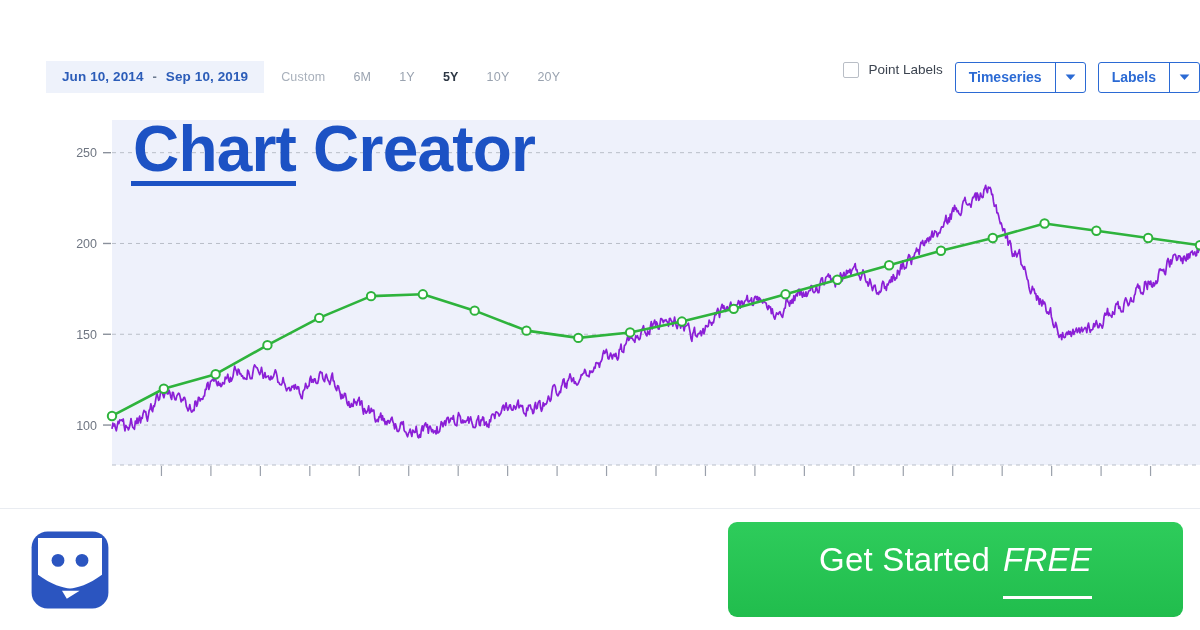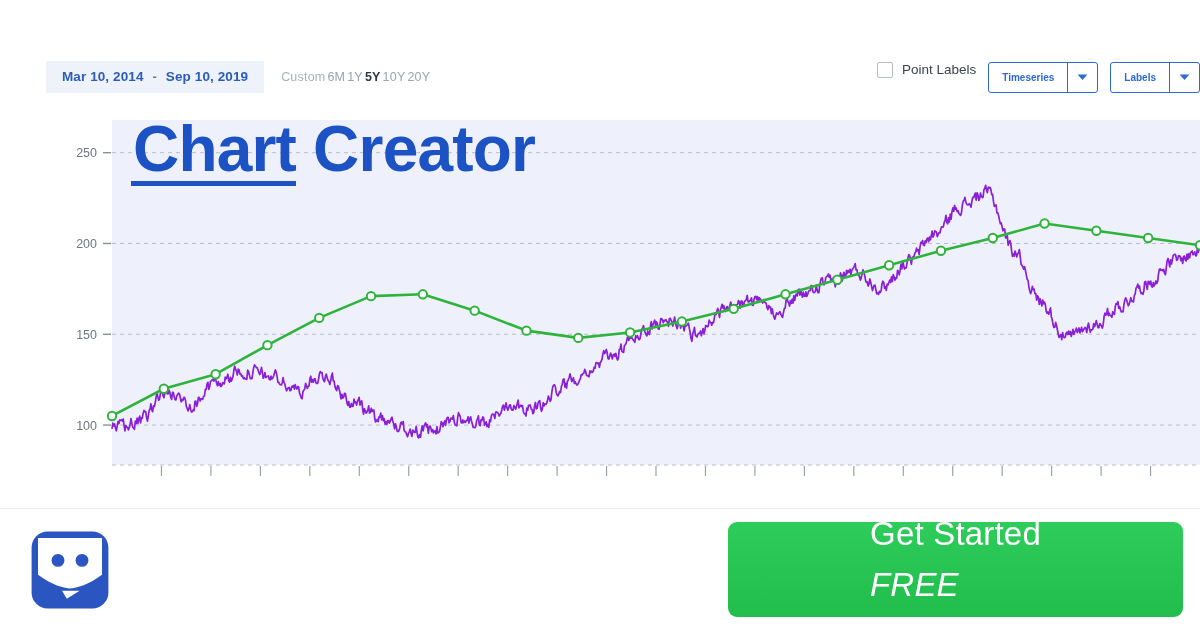--- a/index.html
+++ b/index.html
@@ -31,21 +31,21 @@
     padding: 7px 16px 8px 16px;
     height: 32px;
     margin-left: 2px;
   }
   .range-date {
     color: #2b5cb8; font-size: 13.5px; font-weight: 700;
     letter-spacing: .1px; white-space: nowrap;
   }
   .range-dash { color: #6b7a90; font-size: 13px; font-weight: 700; }
 
-  .presets { display: flex; align-items: center; gap: 2px; margin-left: 17px; }
+  .presets { display: flex; align-items: center; gap: 28px; margin-left: 17px; }
   .preset {
     font-size: 12.5px; color: #9aa3b0; letter-spacing: .2px;
     cursor: pointer; white-space: nowrap;
   }
   .preset.custom { color: #a8b0bb; }
   .preset.active { color: #2d3744; font-weight: 700; }
 
   .tb-right {
     margin-left: auto; display: flex; align-items: flex-start; gap: 12px;
     padding-right: 0px;
@@ -57,21 +57,21 @@
   }
   .chk-label { font-size: 13.5px; color: #3c4450; }
 
   .select {
     display: flex; align-items: stretch; height: 31px;
     border: 1px solid #2b6ad4; border-radius: 3px; overflow: hidden;
     background: #fff;
   }
   .select .val {
     display: flex; align-items: center; justify-content:center;
-    padding: 0 13px; font-size: 10px; color: #2b6ad4; font-weight: 600;
+    padding: 0 13px; font-size: 14px; color: #2b6ad4; font-weight: 600;
     white-space: nowrap;
   }
   .select .caret {
     width: 30px; display: flex; align-items: center; justify-content: center;
     border-left: 1px solid #2b6ad4;
   }
   .caret svg { display:block; }
 
   
   .plot-wrap { position: absolute; left: 0; top: 44px; width: 1156px; height: 411px; }
@@ -103,35 +103,35 @@
   }
   .cta {
     margin-left: auto; margin-right: 17px;
     width: 455px; height: 95px; border-radius: 9px;
     background: linear-gradient(180deg, #2ecc5b 0%, #21bd4d 100%);
     display: flex; align-items: center; justify-content: center;
     cursor: pointer; position: relative;
   }
   .cta-text {
     font-size: 33px; color: #ffffff; letter-spacing: .2px; font-weight: 400;
-    display: flex; gap: 13px; align-items: baseline; flex-direction: column;
+    display: flex; gap: 13px; align-items: baseline;
   }
   .cta-free { border-bottom: 3px solid #ffffff; padding-bottom: 17px; font-style: italic; }
 </style>
 </head>
 <body>
 
 <div id="app">
 
   <div class="card">
 
     <div class="toolbar">
 
       <div class="range-pill">
-        <span class="range-date">Mar 10, 2014</span>
+        <span class="range-date">Jun 10, 2014</span>
         <span class="range-dash">-</span>
         <span class="range-date">Sep 10, 2019</span>
       </div>
 
       <div class="presets">
         <span class="preset custom">Custom</span>
         <span class="preset">6M</span>
         <span class="preset">1Y</span>
         <span class="preset active">5Y</span>
         <span class="preset">10Y</span>

